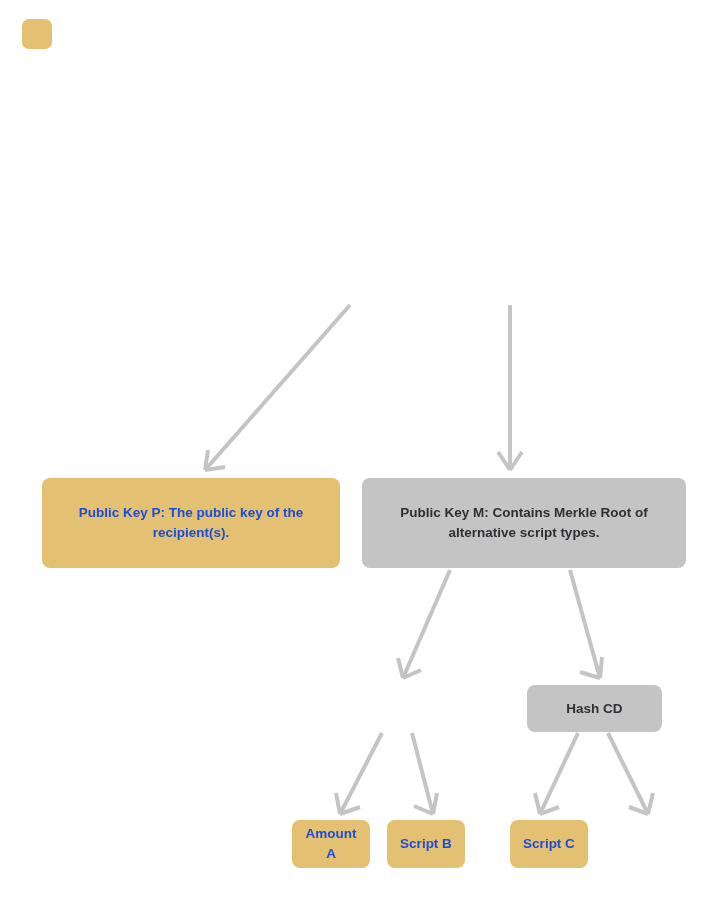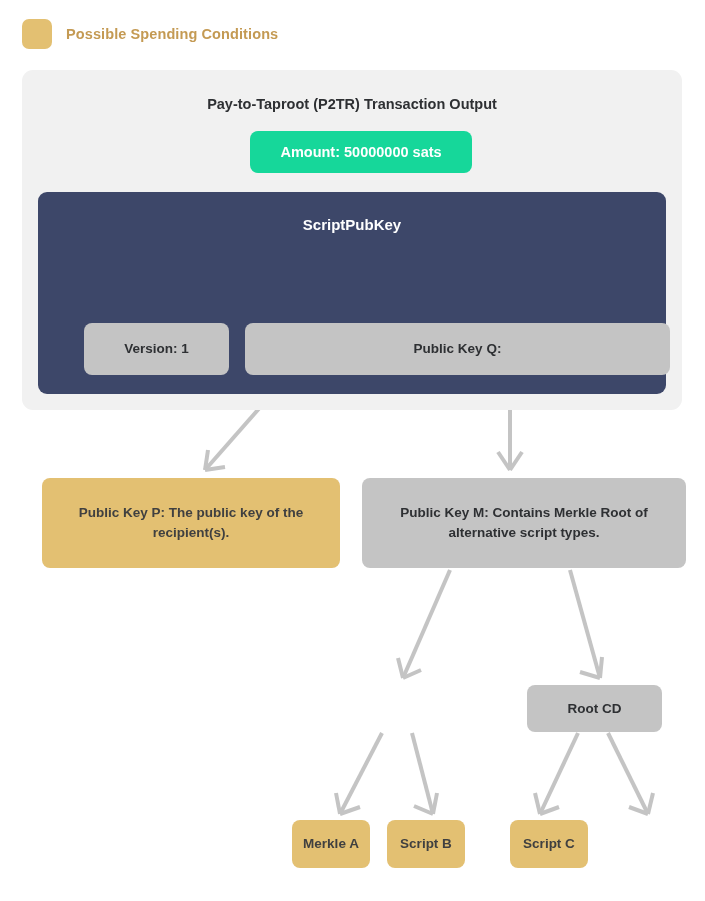--- a/index.html
+++ b/index.html
@@ -118,21 +118,21 @@
     padding: 4px 8px;
   }
   .tbox {
     position: absolute;
     background: #e3c072;
     border-radius: 8px;
     display: flex;
     align-items: center;
     justify-content: center;
     text-align: center;
-    color: #404040;
+    color: #1d4ed8;
     font-size: 13.5px;
     font-weight: bold;
     line-height: 1.45;
     box-sizing: border-box;
     padding: 20px 8px;
   }
 
   
   .version-box { left: 46px;  top: 131px; width: 145px; height: 52px; }
   .pubkeyq-box { left: 207px; top: 131px; width: 425px; height: 52px; }
@@ -159,21 +159,20 @@
     pointer-events: none;
   }
 </style>
 </head>
 <body>
 
 <div id="stage">
 
   <div class="legend">
     <div class="legend-swatch"></div>
-    <div class="legend-label">Possible Spending Conditions</div>
   </div>
 
   <svg class="arrows" viewBox="0 0 705 901">
     <g stroke="#c4c4c4" stroke-width="4" fill="none" stroke-linecap="butt">
 
       <path d="M 350 305 L 205 470"></path>
       <path d="M 205 470 L 208 450"></path>
       <path d="M 205 470 L 225 467"></path>
 
       <path d="M 510 305 L 510 470"></path>
@@ -199,33 +198,23 @@
       <path d="M 578 733 L 540 814"></path>
       <path d="M 540 814 L 535 793"></path>
       <path d="M 540 814 L 559 807"></path>
 
       <path d="M 608 733 L 648 814"></path>
       <path d="M 648 814 L 629 807"></path>
       <path d="M 648 814 L 653 793"></path>
     </g>
   </svg>
 
-  <div class="card">
-    <div class="card-title">Pay-to-Taproot (P2TR) Transaction Output</div>
-    <div class="amount-badge">Amount: 50000000 sats</div>
-
-    <div class="spk-panel">
-      <div class="spk-title">ScriptPubKey</div>
-      <div class="gbox version-box">Version: 1</div>
-      <div class="gbox pubkeyq-box">Public Key Q:</div>
-    </div>
-  </div>
 
   <div class="tbox pubkeyp-box">Public Key P: The public key of the recipient(s).</div>
   <div class="gbox pubkeym-box">Public Key M: Contains Merkle Root of alternative script types.</div>
 
-  <div class="gbox hashcd-box">Root CD</div>
-
-  <div class="tbox scripta-box">Merkle A</div>
+  <div class="gbox hashcd-box">Hash CD</div>
+
+  <div class="tbox scripta-box">Amount A</div>
   <div class="tbox scriptc-box">Script C</div>
   <div class="tbox scriptb-box">Script B</div>
 
 </div>
 
 </body></html>

